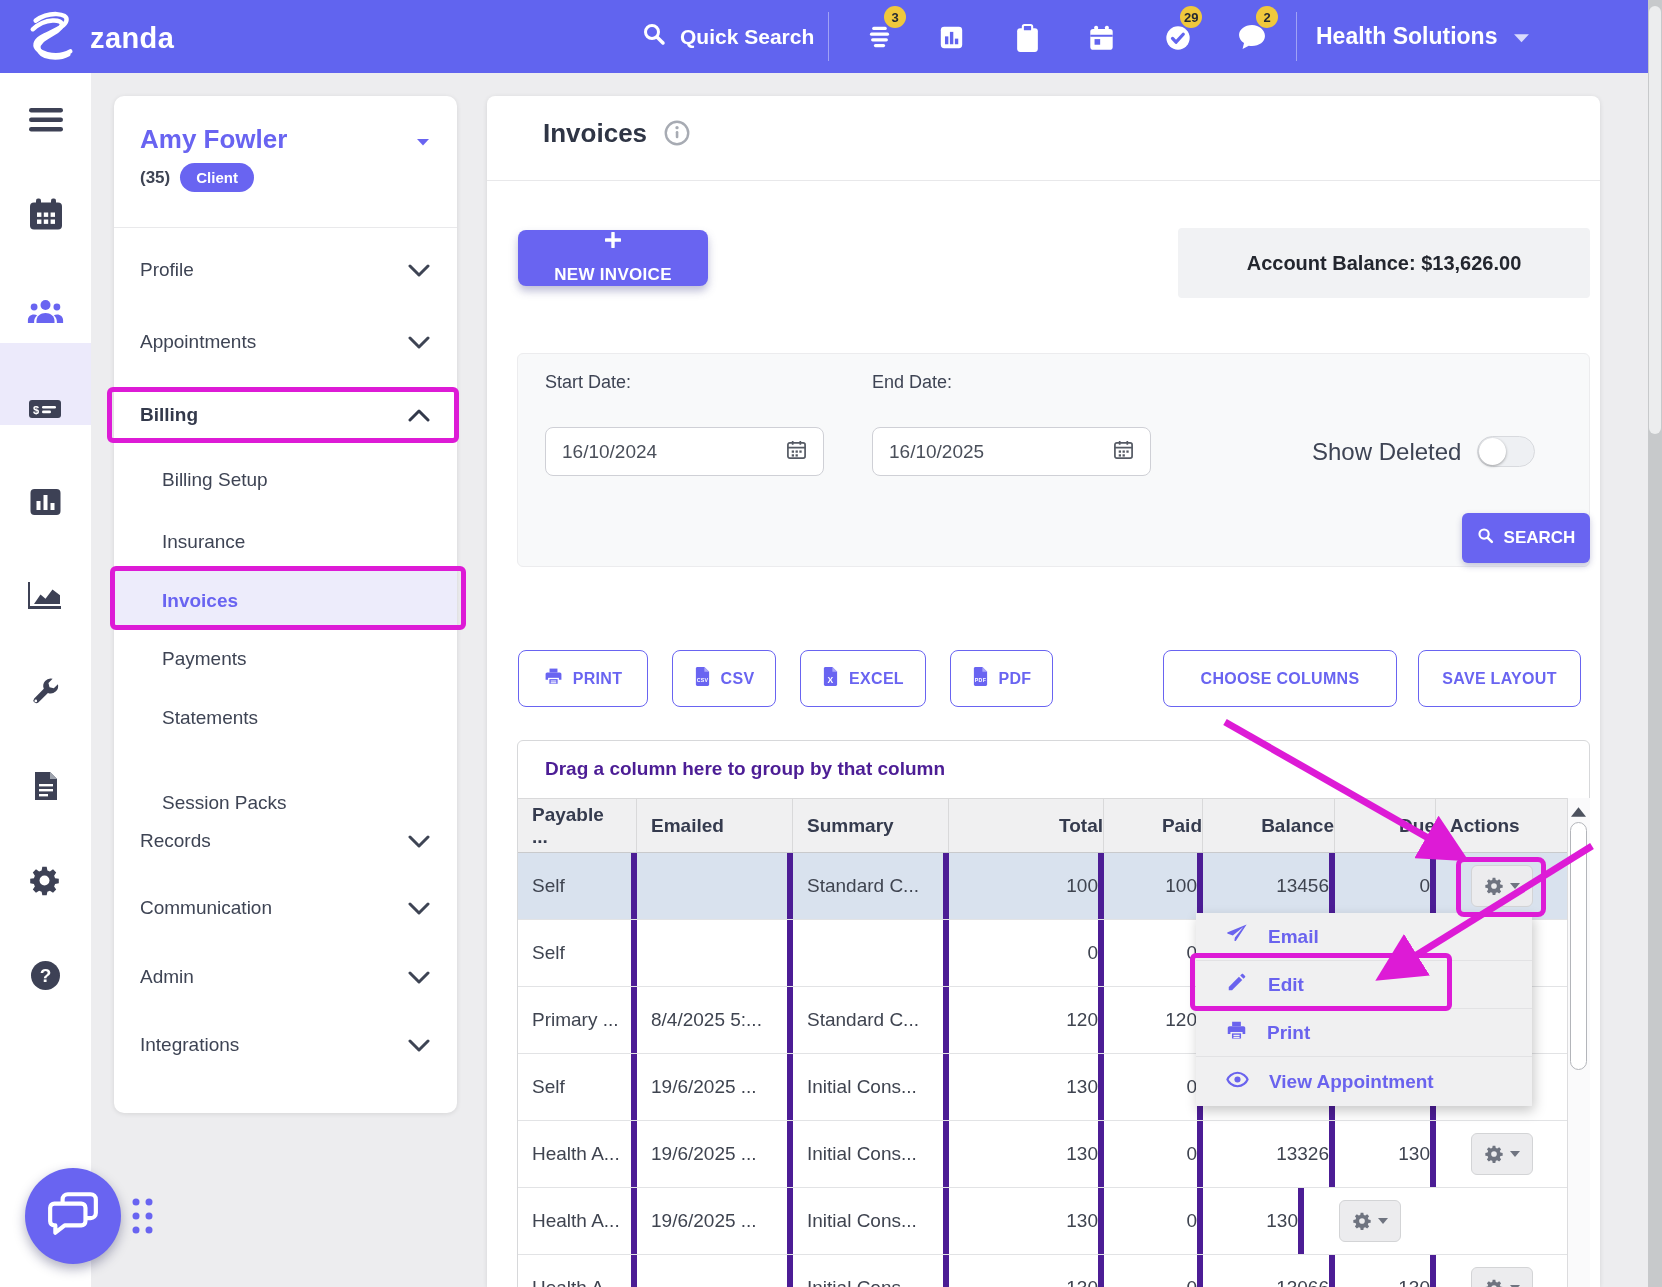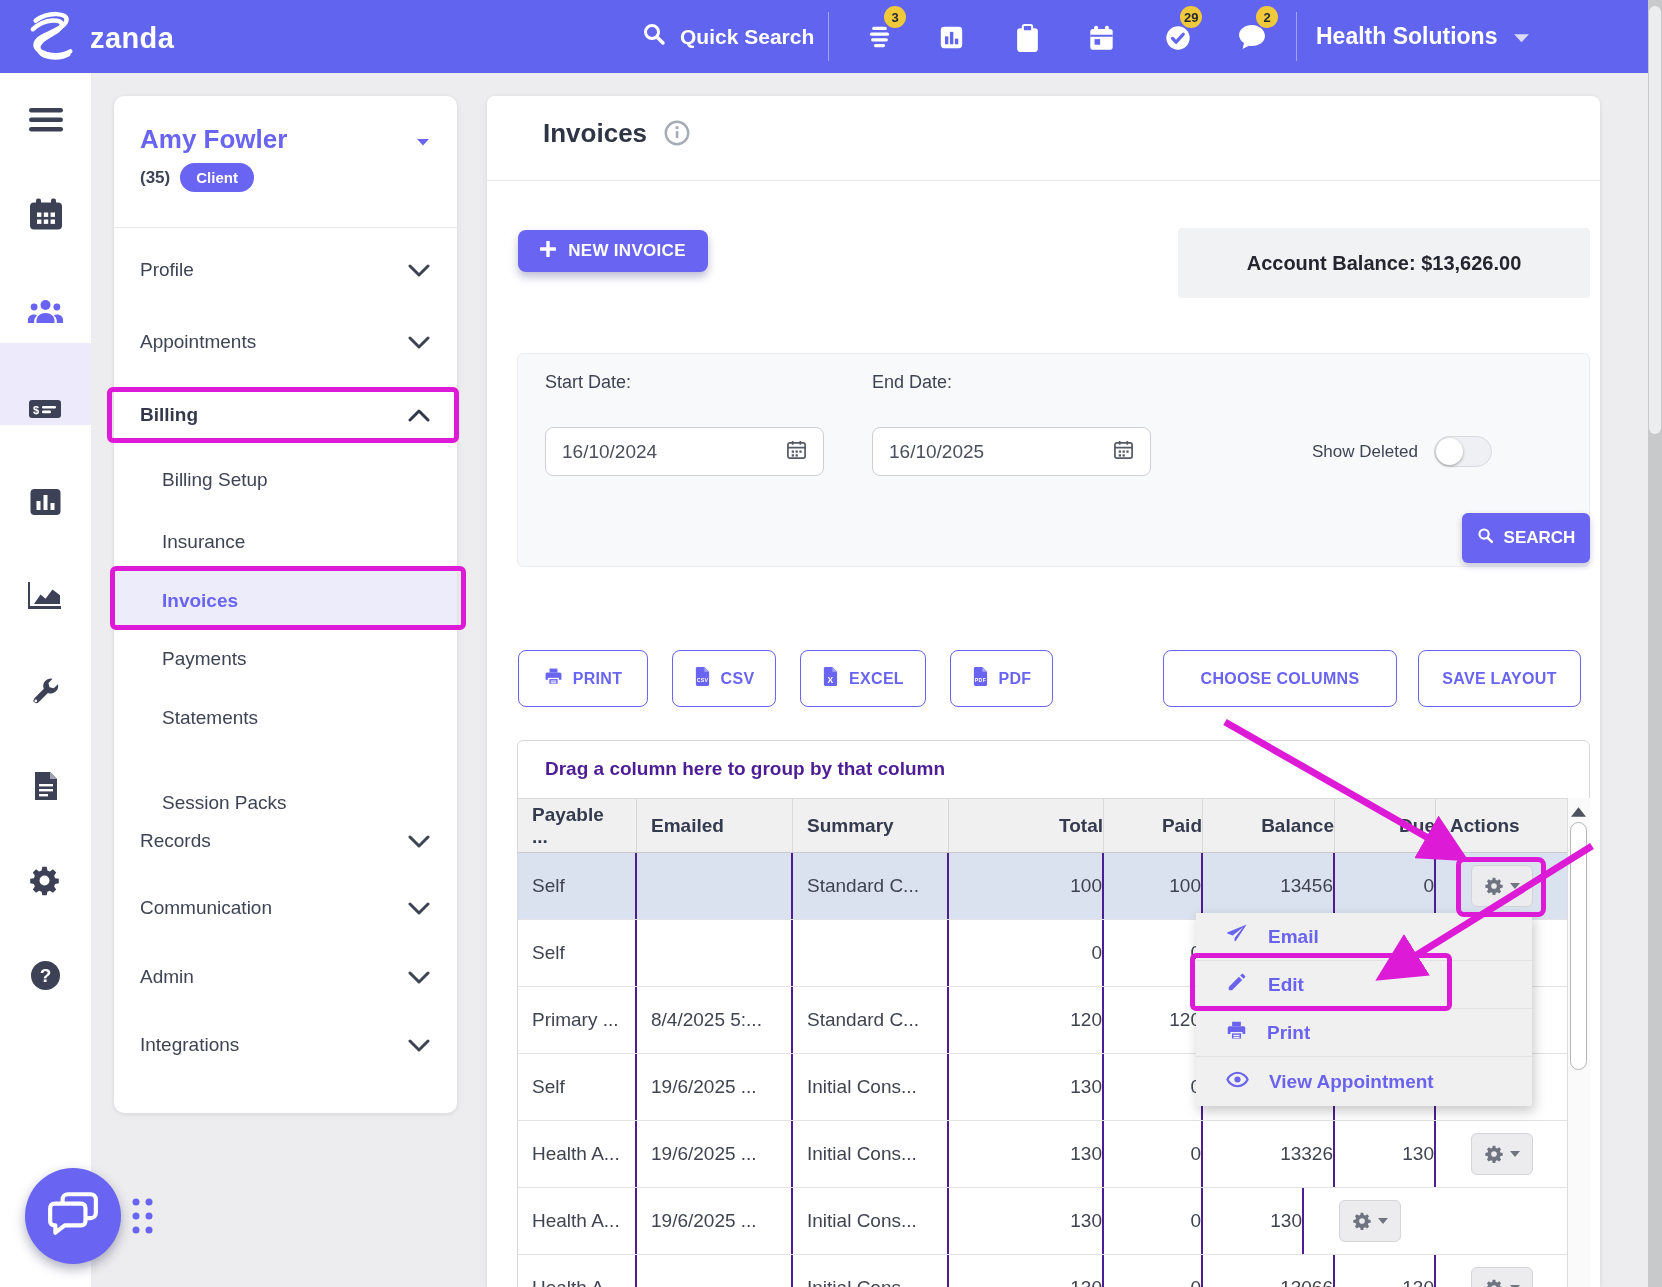--- a/index.html
+++ b/index.html
@@ -44,35 +44,35 @@
   .sitem.active{font-weight:bold;color:#6964f1;}
   .inv-row{position:absolute;left:114px;top:567px;width:343px;height:63px;background:#edecfb;}
   .chev{position:absolute;left:408px;width:22px;height:13px;}
 
   
   .main{position:absolute;left:487px;top:96px;width:1113px;height:1191px;background:#fff;
         border-radius:8px 8px 0 0;box-shadow:0 1px 5px rgba(0,0,0,.10);}
   .title{position:absolute;left:543px;top:118px;font-size:26px;font-weight:bold;color:#2f3545;}
   .info-ico{position:absolute;left:664px;top:120px;}
   .title-div{position:absolute;left:487px;top:180px;width:1113px;height:1px;background:#e8e8ea;}
-  .btn-new{position:absolute;left:518px;top:230px;width:190px;height:42px;background:#6964f1;color:#fff;
+  .btn-new{position:absolute;left:518px;top:230px;width:190px;height:56px;background:#6964f1;color:#fff;
            border-radius:8px;font-size:17px;font-weight:bold;letter-spacing:.3px;display:flex;align-items:center;
-           justify-content:center;gap:12px;box-shadow:0 5px 9px rgba(70,70,140,.35);cursor:pointer;}
+           justify-content:center;gap:12px;box-shadow:0 5px 9px rgba(70,70,140,.35);cursor:pointer;flex-direction:column;}
   .balance{position:absolute;left:1178px;top:228px;width:412px;height:70px;background:#f1f2f4;border-radius:4px;
            display:flex;align-items:center;justify-content:center;font-size:20px;font-weight:bold;color:#23262e;}
 
   
   .filter{position:absolute;left:517px;top:353px;width:1073px;height:214px;background:#f8f9fa;
           border:1px solid #ececee;border-radius:6px;box-sizing:border-box;}
   .flabel{position:absolute;top:372px;font-size:18px;color:#3e4454;}
   .finput{position:absolute;top:427px;width:279px;height:49px;background:#fff;border:1px solid #cfd0d6;
           border-radius:8px;box-sizing:border-box;display:flex;align-items:center;justify-content:space-between;
           padding:0 16px;font-size:19px;color:#4a4f5a;}
   .showdel{position:absolute;left:1312px;top:427px;height:49px;display:flex;align-items:center;gap:16px;
-           font-size:17px;color:#3e4454;}
+           font-size:24px;color:#3e4454;}
   .toggle{width:58px;height:31px;background:#eef0f3;border:1px solid #d8dade;border-radius:16px;position:relative;
           box-sizing:border-box;cursor:pointer;}
   .knob{position:absolute;left:1px;top:1px;width:27px;height:27px;border-radius:50%;background:#fff;
         box-shadow:0 1px 3px rgba(0,0,0,.35);}
   .btn-search{position:absolute;left:1462px;top:513px;width:128px;height:50px;background:#6964f1;border-radius:6px;
               color:#fff;font-weight:bold;font-size:17px;display:flex;align-items:center;justify-content:center;
               gap:10px;cursor:pointer;box-shadow:0 3px 6px rgba(70,70,140,.3);}
 
   
   .obtn{position:absolute;top:650px;height:57px;border:1.5px solid #6964f1;border-radius:8px;background:#fff;
@@ -82,21 +82,21 @@
   
   .tablebox{position:absolute;left:517px;top:740px;width:1073px;height:548px;background:#fff;
             border:1px solid #d7d8da;border-radius:6px 6px 0 0;box-sizing:border-box;overflow:hidden;}
   .grouphint{position:absolute;left:545px;top:758px;font-size:19px;font-weight:bold;color:#4c1d95;}
   .tgrid{position:absolute;left:518px;top:798px;width:1049px;}
   .thead{display:flex;height:55px;background:#f0f0f1;border-top:1px solid #d9d9da;border-bottom:1px solid #c9cacc;box-sizing:border-box;}
   .hcell{display:flex;align-items:center;font-size:19px;font-weight:bold;color:#353b4e;border-right:1px solid #d9d9da;
          padding:0 14px;box-sizing:border-box;}
   .trow{display:flex;height:67px;border-bottom:1px solid #e2e3e5;background:#fff;box-sizing:border-box;}
   .trow.hl{background:#d9e2ee;}
-  .cell{display:flex;align-items:center;font-size:19px;color:#3f4450;border-right:2px solid #4c1d95;
+  .cell{display:flex;align-items:center;font-size:19px;color:#3f4450;border-right:6px solid #4c1d95;
         padding:0 14px;box-sizing:border-box;overflow:hidden;white-space:nowrap;}
   .c-pay{width:119px;} .c-em{width:156px;} .c-sum{width:156px;}
   .c-total{width:155px;} .c-paid{width:99px;} .c-bal{width:132px;} .c-due{width:101px;}
   .c-act{width:131px;border-right:none;justify-content:center;}
   .c-num{justify-content:flex-end;padding-right:0;}
   .gearbtn{width:62px;height:42px;background:#ececee;border:1px solid #d3d4d6;border-radius:6px;
            display:flex;align-items:center;justify-content:center;gap:6px;box-sizing:border-box;cursor:pointer;}
   .gear-path{fill:#6f7480;} .gear-hole{fill:#ececee;}
 
   

